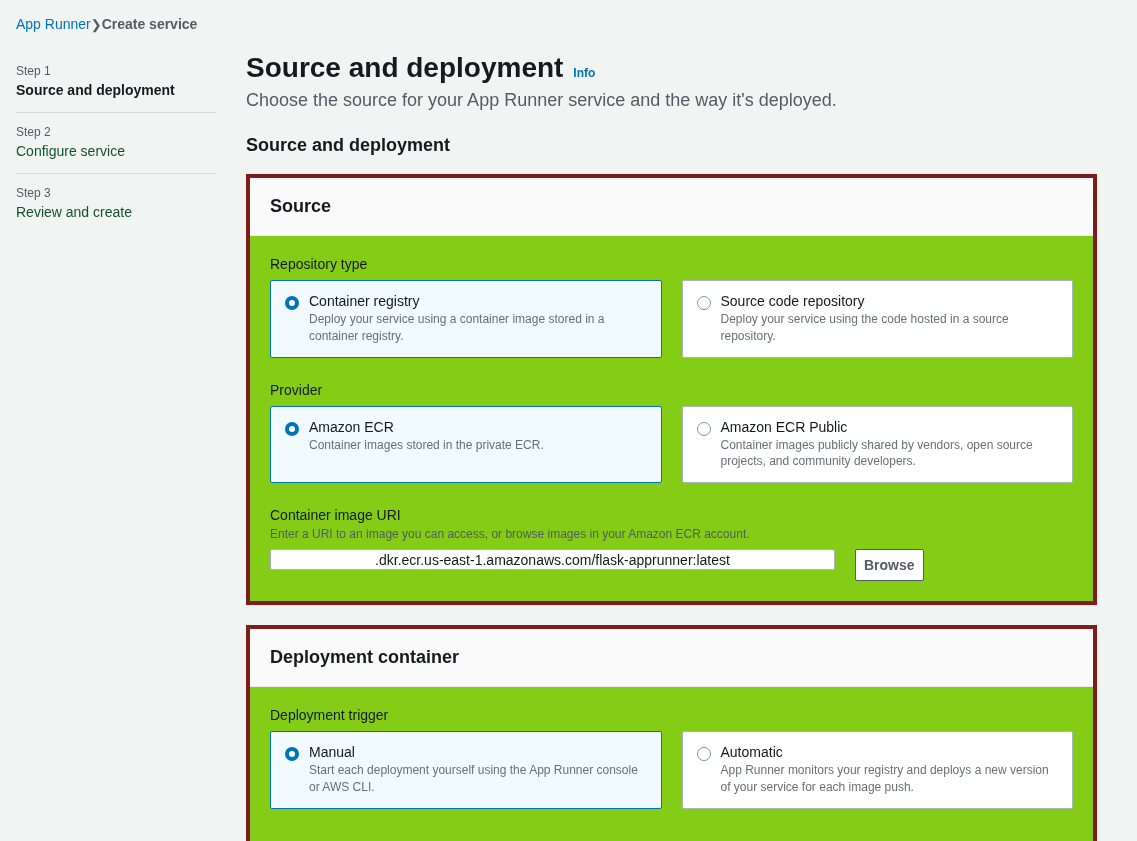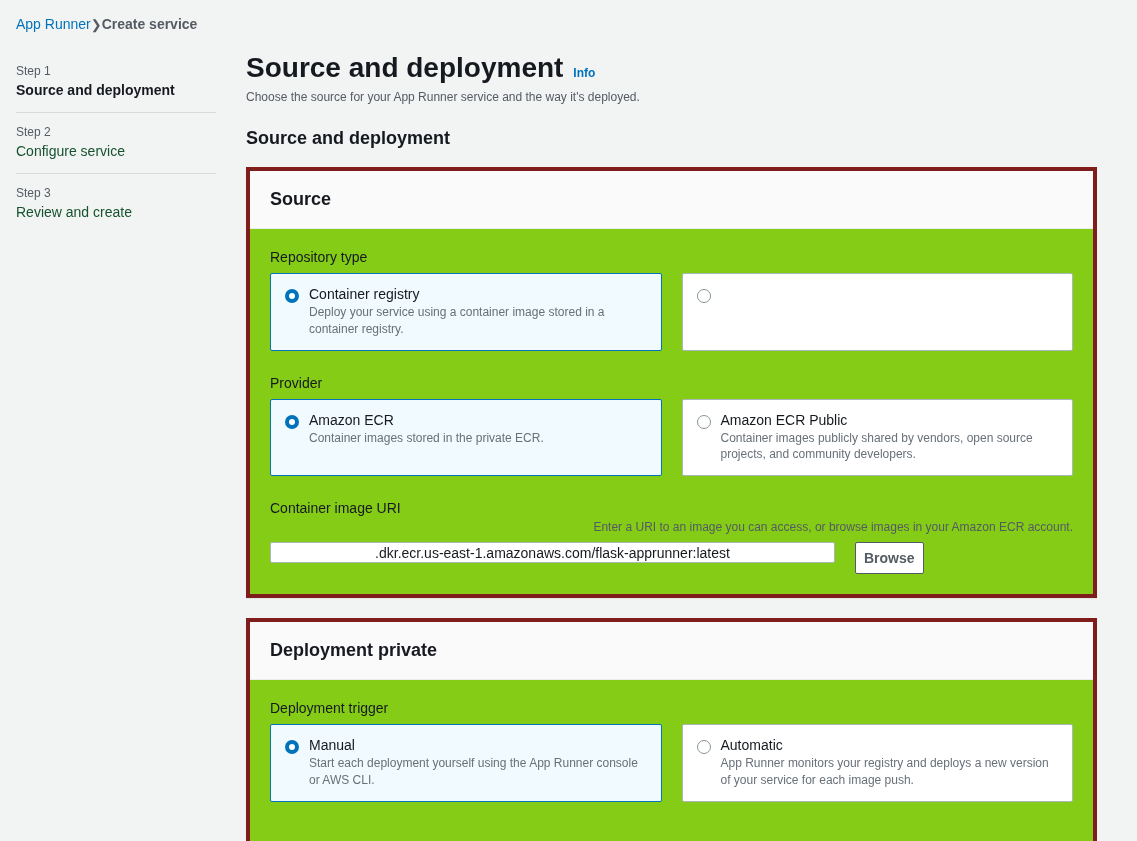--- a/index.html
+++ b/index.html
@@ -74,21 +74,21 @@
   .info-link {
     color: #0073bb;
     font-size: 12px;
     font-weight: 700;
     text-decoration: none;
     margin-left: 6px;
     vertical-align: baseline;
   }
   .page-desc {
     color: #545b64;
-    font-size: 12px;
+    font-size: 18px;
     margin-top: 6px;
     margin-bottom: 24px;
   }
   h2.form-title {
     font-size: 18px;
     font-weight: 700;
     margin-bottom: 18px;
   }
   .panel {
     background: #84cc16;
@@ -112,21 +112,20 @@
     font-size: 14px;
     font-weight: 400;
     color: #16191f;
     margin-bottom: 8px;
   }
   .field-desc {
     font-size: 12px;
     color: #545b64;
     margin-bottom: 8px;
     margin-top: -4px;
-    text-align: right;
   }
   .tile-grid {
     display: grid;
     grid-template-columns: 1fr 1fr;
     gap: 20px;
     margin-bottom: 24px;
   }
   .tile {
     border: 1px solid #aab7b8;
     border-radius: 2px;
@@ -243,20 +242,24 @@
           <div class="tile-grid section-gap">
             <div class="tile selected">
               <div class="radio"></div>
               <div class="tile-content">
                 <div class="tile-title">Container registry</div>
                 <div class="tile-desc">Deploy your service using a container image stored in a container registry.</div>
               </div>
             </div>
             <div class="tile">
               <div class="radio"></div>
+              <div class="tile-content">
+                <div class="tile-title">Source code repository</div>
+                <div class="tile-desc">Deploy your service using the code hosted in a source repository.</div>
+              </div>
             </div>
           </div>
 
           <div class="field-label">Provider</div>
           <div class="tile-grid section-gap">
             <div class="tile selected">
               <div class="radio"></div>
               <div class="tile-content">
                 <div class="tile-title">Amazon ECR</div>
                 <div class="tile-desc">Container images stored in the private ECR.</div>
@@ -276,21 +279,21 @@
           <div class="input-row">
             <input class="text" type="text" value=".dkr.ecr.us-east-1.amazonaws.com/flask-apprunner:latest" style="">
             <button class="btn">Browse</button>
           </div>
 
         </div>
       </div>
 
       <div class="panel">
         <div class="panel-header">
-          <h3>Deployment private</h3>
+          <h3>Deployment container</h3>
         </div>
         <div class="panel-body">
           <div class="field-label">Deployment trigger</div>
           <div class="tile-grid">
             <div class="tile selected">
               <div class="radio"></div>
               <div class="tile-content">
                 <div class="tile-title">Manual</div>
                 <div class="tile-desc">Start each deployment yourself using the App Runner console or AWS CLI.</div>
               </div>

